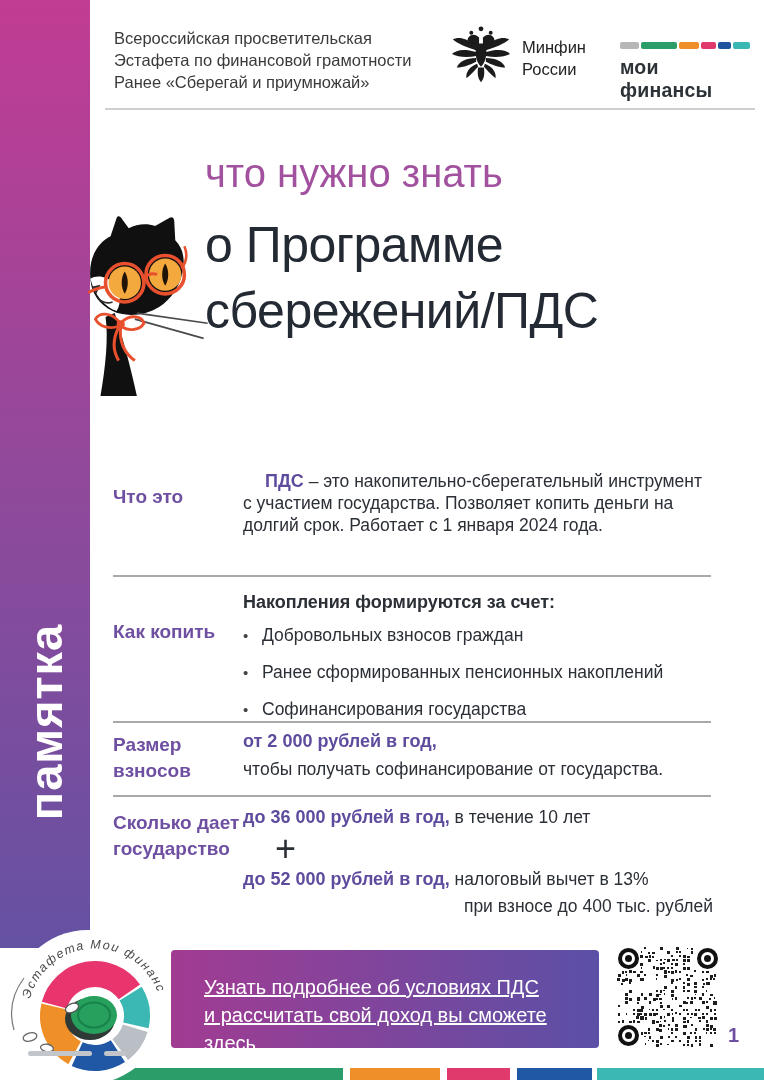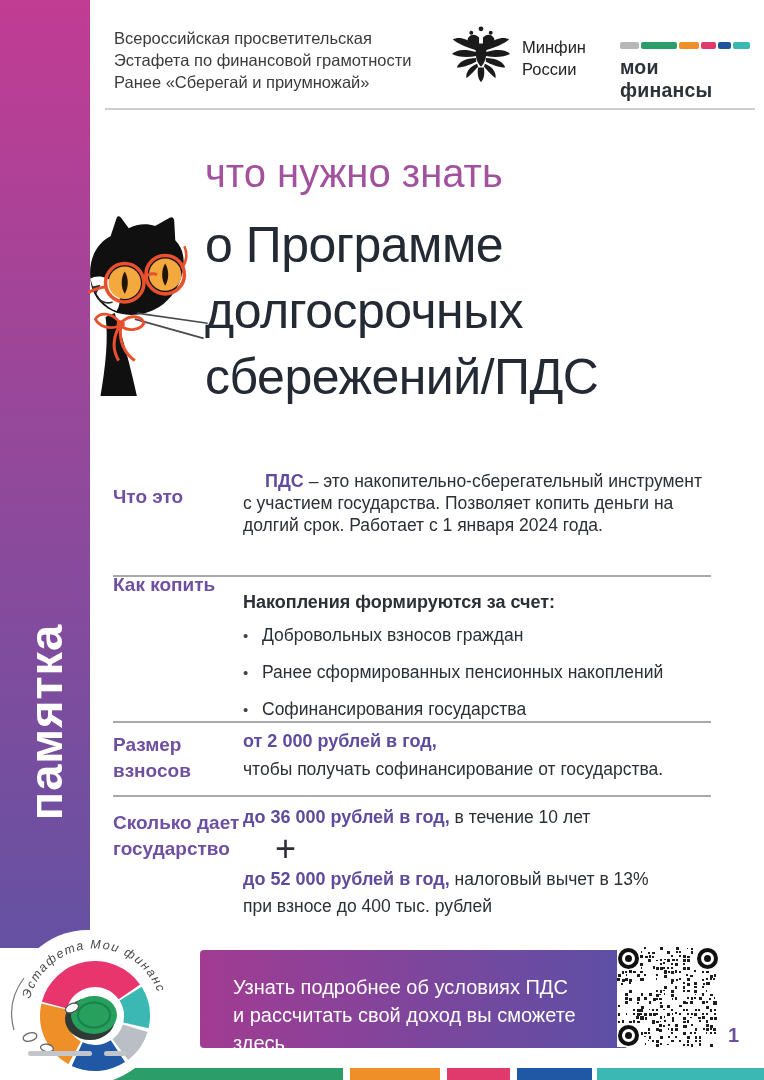--- a/index.html
+++ b/index.html
@@ -38,23 +38,23 @@
   .s-label{left:113px;font-size:19px;font-weight:bold;color:#6e4fa1;line-height:26px;}
   .s-content{left:243px;width:470px;font-size:17.5px;line-height:22px;color:#2b2f36;}
   .hl{color:#5f4b9e;font-weight:bold;font-size:18px;}
   .s-head{font-weight:bold;font-size:18px;color:#2b2f36;}
   .divider{left:113px;width:598px;height:2px;background:#a9a9a9;}
   .bullet-row{position:relative;padding-left:19px;margin-top:8px;line-height:29px;}
   .bullet-row::before{content:"•";position:absolute;left:0;top:0;color:#444;font-size:15px;}
   .plus{font-size:36px;font-weight:300;color:#2b2f36;line-height:30px;}
 
   
-  .banner{left:200px;top:950px;width:428px;height:98px;border-radius:4px;z-index:2;
+  .banner{left:171px;top:950px;width:428px;height:98px;border-radius:4px;z-index:2;
           background:linear-gradient(90deg,#a23b92 0%,#5b50a6 100%);
-          color:#fff;font-size:20px;line-height:28px;padding:23px 0 0 33px;box-sizing:border-box;}
+          color:#fff;font-size:20px;line-height:28px;padding:23px 0 0 33px;box-sizing:border-box;text-decoration:underline;}
   .qr{left:617px;top:947px;width:102px;height:100px;background:#fff;z-index:2;}
   .qr-dot{position:absolute;background:#1d1d1d;}
   .qr-finder{position:absolute;width:13px;height:13px;border:4px solid #111;border-radius:50%;}
   .qr-finder i{position:absolute;left:3px;top:3px;width:7px;height:7px;background:#111;border-radius:50%;}
   .qf-tl{left:1px;top:1px;} .qf-tr{right:1px;top:1px;} .qf-bl{left:1px;bottom:1px;}
   .page-num{left:728px;top:1024px;font-size:20px;font-weight:bold;color:#6e4fa1;z-index:2;}
 
   .stripe{top:1068px;height:12px;z-index:1;}
   .st0{left:112px;width:231px;background:#2a9d69;}
   .st1{left:350px;width:90px;background:#ef8f27;}
@@ -144,35 +144,34 @@
   </div>
 
   <div class="abs header-divider"></div>
 
   <div class="abs title">
     <div class="title-intro">
       <div>что нужно знать</div>
     </div>
     <div class="title-main">
       <div>о Программе</div>
-      <div>долгосрочных</div>
       <div>сбережений/ПДС</div>
     </div>
   </div>
 
   <div class="abs s-label" style="top:484px;">Что это</div>
   <div class="abs s-content" style="top:470px;">
     <p style="margin:0;text-indent:22px;">
       <span class="hl">ПДС</span>
       <span>– это накопительно-сберегательный инструмент с участием государства. Позволяет копить деньги на долгий срок. Работает с 1 января 2024 года.</span>
     </p>
   </div>
   <div class="abs divider" style="top:575px;"></div>
 
-  <div class="abs s-label" style="top:572px;">Как копить</div>
+  <div class="abs s-label" style="top:619px;">Как копить</div>
   <div class="abs s-content" style="top:591px;">
     <div class="s-head">Накопления формируются за счет:</div>
     <div class="bullet-row"><span>Добровольных взносов граждан</span></div>
     <div class="bullet-row"><span>Ранее сформированных пенсионных накоплений</span></div>
     <div class="bullet-row"><span>Софинансирования государства</span></div>
   </div>
   <div class="abs divider" style="top:721px;"></div>
 
   <div class="abs s-label" style="top:732px;">
     <div>Размер</div>
@@ -191,21 +190,21 @@
   <div class="abs s-content" style="top:806px;">
     <div>
       <span class="hl">до 36 000 рублей в год,</span>
       <span>в течение 10 лет</span>
     </div>
     <div class="plus" style="margin:6px 0 4px 32px;">+</div>
     <div>
       <span class="hl">до 52 000 рублей в год,</span>
       <span>налоговый вычет в 13%</span>
     </div>
-    <div style="margin-top:5px;">при взносе до 400 тыс. рублей</div>
+    <div style="margin-top:5px;text-align:right;">при взносе до 400 тыс. рублей</div>
   </div>
 
   <div class="abs banner">
     <div>Узнать подробнее об условиях ПДС</div>
     <div>и рассчитать свой доход вы сможете здесь</div>
   </div>
 
   <div class="abs qr">
     <div class="qr-finder qf-tl">
         <i></i>

